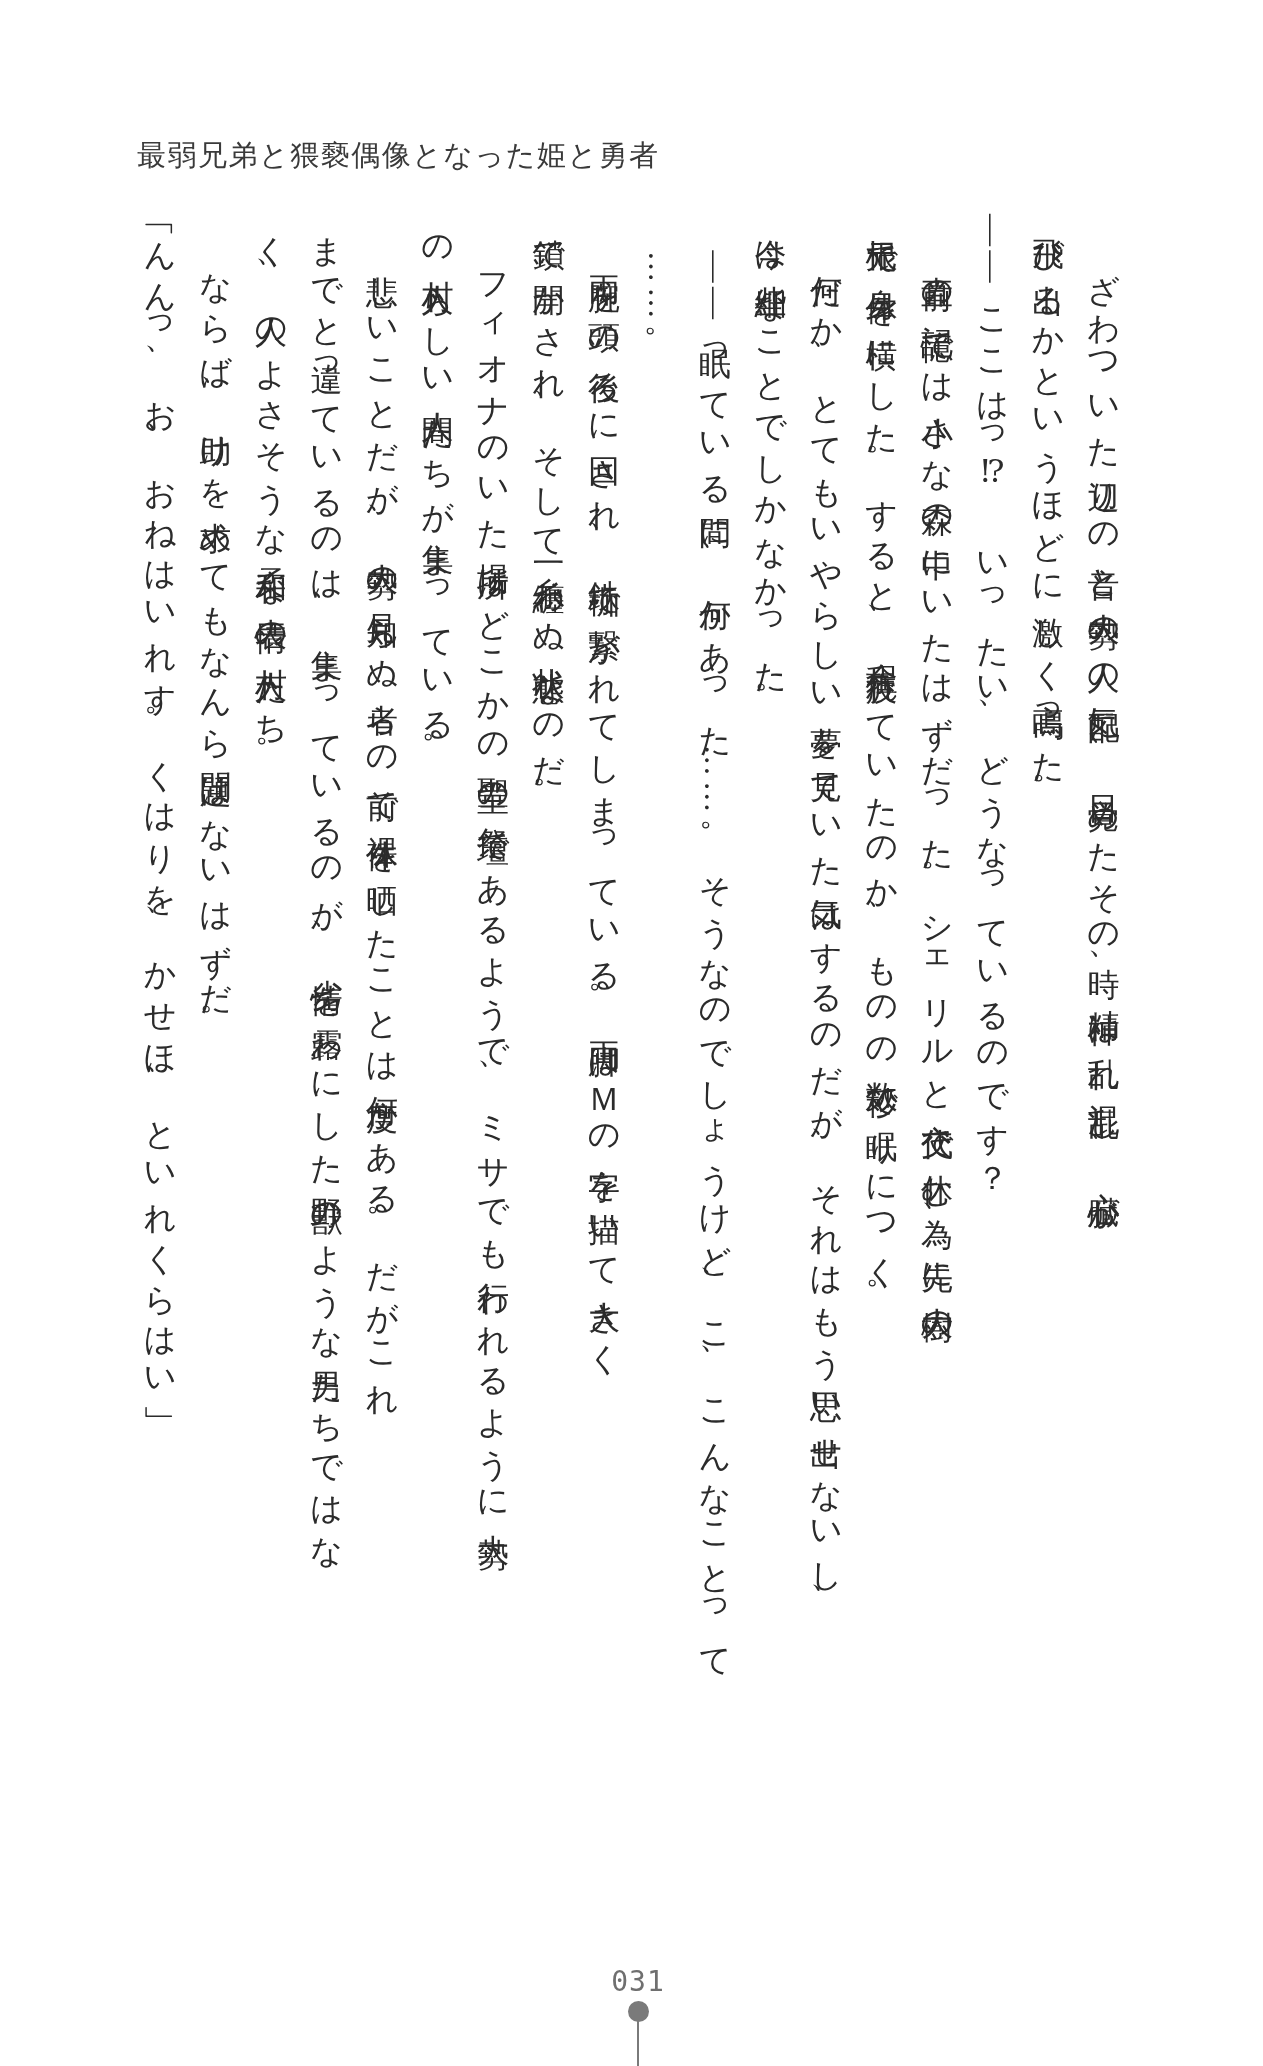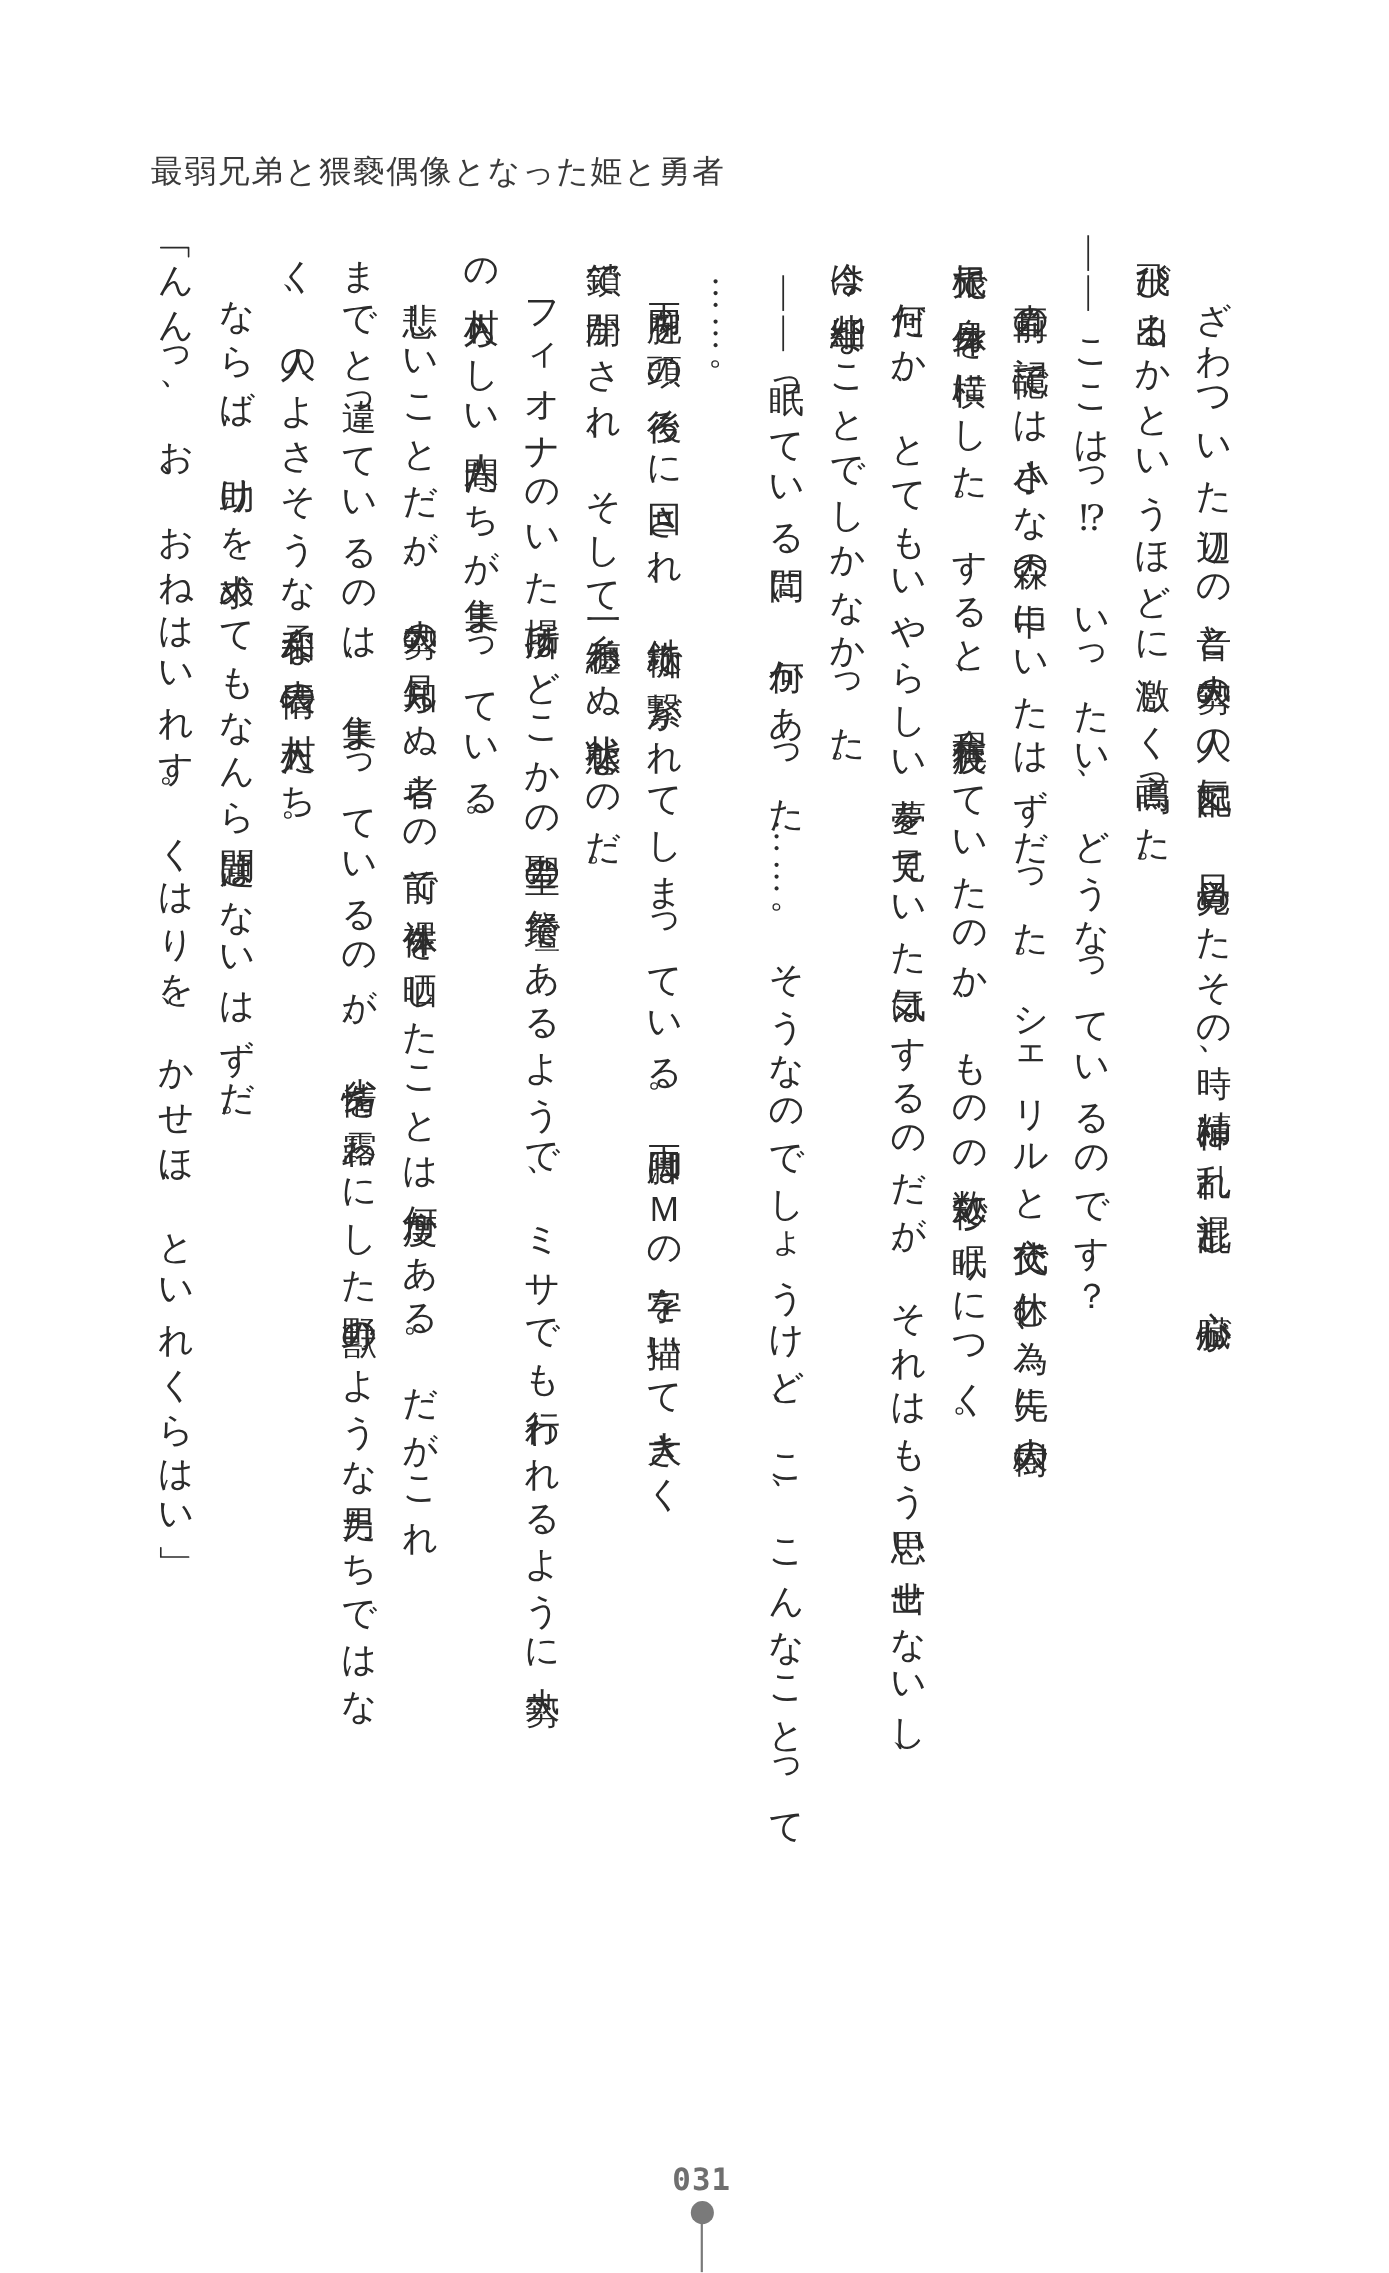--- a/index.html
+++ b/index.html
@@ -42,21 +42,21 @@
     line-height: 55.5px; 
   }
   .page-number {
     position: absolute;
     left: 588px;
     top: 1965px;
     width: 100px;
     text-align: center;
     font-family: "DejaVu Sans Mono", "Liberation Mono", monospace;
     font-size: 28px;
-    font-weight: 700;
+    font-weight: 400;
     color: #6f6f6f;
     letter-spacing: 1px;
   }
   .footer-dot {
     position: absolute;
     left: 628px;
     top: 2001px;
     width: 21px;
     height: 21px;
     border-radius: 50%;

